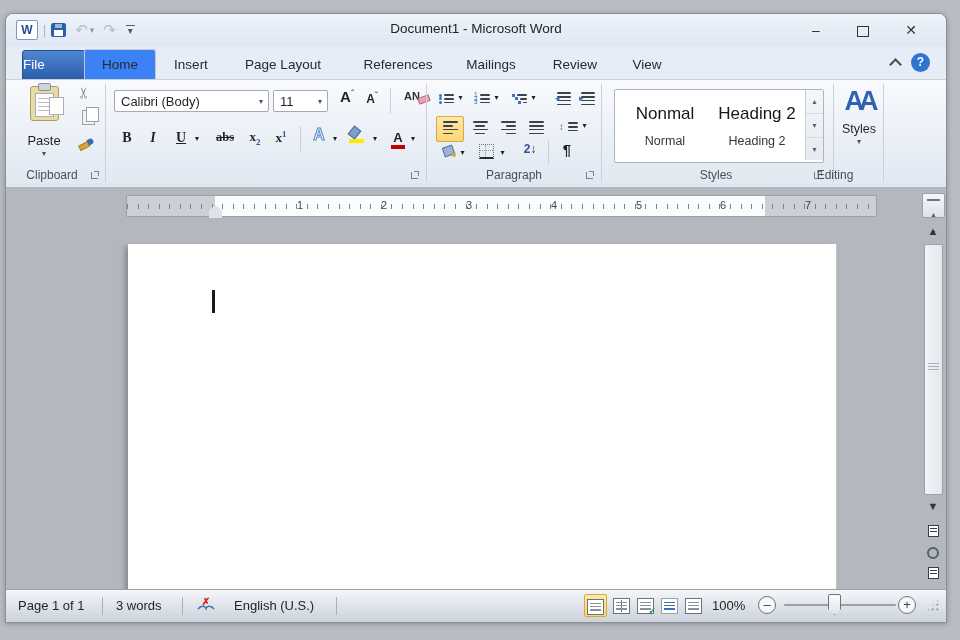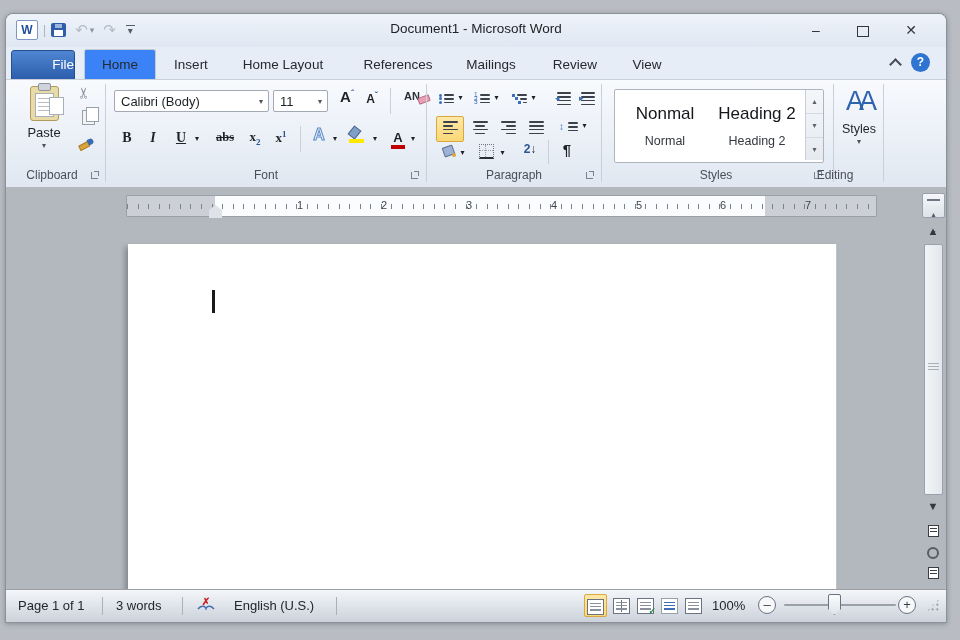--- a/index.html
+++ b/index.html
@@ -17,21 +17,21 @@
   .qbtn{color:#b4bac3;font-size:15px;line-height:14px;margin-left:9px}
   .qdd{color:#8f959e;font-size:9px;margin-left:2px}
   .qatmenu{margin-left:10px;color:#555c66;font-size:10px;line-height:8px;text-align:center}
   .qatmenu i{display:block;width:9px;height:1.5px;background:#555c66;margin:0 auto 1px}
   #title{position:absolute;top:7px;left:0;width:100%;text-align:center;font-size:13.5px;color:#1c1f24}
   .winctl{position:absolute;top:5px;width:30px;height:22px;text-align:center;color:#33373d;font-size:14px;line-height:22px}
   .maxbox{display:inline-block;width:10px;height:9px;border:1.5px solid #33373d;vertical-align:middle}
 
   
   #tabrow{position:absolute;left:0;top:33px;width:100%;height:32px}
-  .filetab{position:absolute;left:5px;top:3px;width:62px;height:29px;background:linear-gradient(#4f86d2,#2a5caa);border:1px solid #24508f;border-radius:3px 3px 0 0;color:#fff;text-align:right;line-height:27px;font-size:13.5px}
+  .filetab{position:absolute;left:16px;top:3px;width:62px;height:29px;background:linear-gradient(#4f86d2,#2a5caa);border:1px solid #24508f;border-radius:3px 3px 0 0;color:#fff;text-align:left;line-height:27px;font-size:13.5px}
   .tab{position:absolute;top:3px;height:29px;line-height:29px;font-size:13.5px;color:#262a30;text-align:center}
   .tab.active{background:#3b82f6;border:1px solid #c3cad4;border-bottom:none;border-radius:2.5px 2.5px 0 0;top:2px;height:31px;line-height:29px}
   .ribcollapse{position:absolute;right:44px;top:9px;width:14px;height:14px}
   .ribcollapse i{display:block;width:7px;height:7px;border-top:2px solid #454b54;border-left:2px solid #454b54;transform:rotate(45deg);margin:4px auto 0}
   .helpbtn{position:absolute;right:16px;top:6px;width:19px;height:19px;border-radius:50%;background:radial-gradient(circle at 35% 30%,#5d9bе2,#2f74d0 60%,#1e5cb0);background-color:#2f74d0;color:#fff;font-weight:bold;font-size:12px;text-align:center;line-height:19px}
 
   
   #ribbon{position:absolute;left:0;top:65px;width:100%;height:108px;background:linear-gradient(#f8fafd,#e7edf5 70%,#e0e7f0);border-top:1px solid #c9d0da;border-bottom:1px solid #9aa0a8}
   .gsep{position:absolute;top:4px;width:1px;height:98px;background:#c9d0da}
   .glabel{position:absolute;top:88px;font-size:12px;color:#494f59;text-align:center}
@@ -102,21 +102,21 @@
   .sorticon{font-size:12px;color:#2f5496;font-weight:bold}
   .sorticon em{font-style:normal;color:#2b2f35}
 
   
   .gallery{position:absolute;left:608px;top:9px;width:208px;height:72px;background:#fff;border:1px solid #aeb5c0;border-radius:2px}
   .stile{position:absolute;top:6px;width:84px;height:58px;text-align:center}
   .stile .prev{font-size:17px;color:#14171c;margin-top:8px}
   .stile .nm{font-size:12.5px;color:#33383f;margin-top:10px}
   .gscroll{position:absolute;right:0;top:0;width:17px;height:70px;border-left:1px solid #c9cfd8;background:linear-gradient(#f4f6f9,#e6eaf0)}
   .gscroll span{display:block;height:23px;text-align:center;font-size:8px;color:#5a616b;line-height:23px;border-bottom:1px solid #d4dae2}
-  .bigAA{font-size:27px;font-weight:normal;color:#2e63b0;letter-spacing:-5px;line-height:30px}
+  .bigAA{font-size:27px;font-weight:bold;color:#2e63b0;letter-spacing:-5px;line-height:30px}
 
   
   #docarea{position:absolute;left:0;top:173px;width:100%;height:402px;background:#b3b7be;overflow:hidden}
   #ruler{position:absolute;left:120px;top:8px;width:751px;height:22px;background:#fbfcfd;border:1px solid #9aa0a8;border-radius:1px;box-sizing:border-box}
   .rdark{position:absolute;top:0;height:100%;background:#ccd0d6}
   .ticks{position:absolute;left:0;top:8px;height:5px;width:100%;background:repeating-linear-gradient(to right,#79818c 0 1px,transparent 1px 10.58px)}
   .rnum{position:absolute;top:3px;transform:translateX(-50%);font-size:11px;color:#3f4550;background:transparent}
   .indentmark{position:absolute;width:13px;height:13px;background:#dfe3e9;clip-path:polygon(50% 0,100% 38%,100% 100%,0 100%,0 38%);filter:drop-shadow(0 0 0.6px #6b7280)}
   #page{position:absolute;left:122px;top:57px;width:708px;height:352px;background:#fff;box-shadow:-3px 3px 5px rgba(75,80,92,.45),1px 1px 0 #c6cad0}
   #cursor{position:absolute;left:84px;top:46px;width:2.5px;height:23px;background:#17191d}
@@ -168,39 +168,39 @@
     <div id="title">Document1 - Microsoft Word</div>
     <div class="winctl" style="right:115px">–</div>
     <div class="winctl" style="right:68px"><span class="maxbox"></span></div>
     <div class="winctl" style="right:20px">✕</div>
   </div>
 
   <div id="tabrow">
     <div class="filetab">File</div>
     <div class="tab active" style="left:78px;width:70px">Home</div>
     <div class="tab" style="left:155px;width:60px">Insert</div>
-    <div class="tab" style="left:228px;width:98px">Home Layout</div>
+    <div class="tab" style="left:228px;width:98px">Page Layout</div>
     <div class="tab" style="left:348px;width:88px">References</div>
     <div class="tab" style="left:450px;width:70px">Mailings</div>
     <div class="tab" style="left:538px;width:62px">Review</div>
     <div class="tab" style="left:615px;width:52px">View</div>
     <div class="ribcollapse">
         <i></i>
       </div>
     <div class="helpbtn">?</div>
   </div>
 
   <div id="ribbon">
 
     <div class="tbtn" style="left:14px;top:6px;width:48px">
       <div class="clipbrd" style="margin:0 auto">
           <span class="pg"></span>
           <span class="pg2"></span>
         </div>
-      <div style="font-size:13px;margin-top:4px">Paste</div>
+      <div style="font-size:13px;margin-top:12px">Paste</div>
       <div class="dd" style="margin-top:2px">▾</div>
     </div>
     <div class="tbtn" style="left:66px;top:4px;width:24px;height:22px"><span class="cuticon">✂</span></div>
     <div class="tbtn" style="left:70px;top:30px;width:24px;height:20px"><span class="copyicon" style="display:inline-block"></span></div>
     <div class="tbtn" style="left:68px;top:56px;width:24px;height:20px"><span class="painticon" style="display:inline-block"></span></div>
     <div class="glabel" style="left:8px;width:76px">Clipboard</div>
     <div class="launch" style="left:85px"></div>
     <div class="gsep" style="left:99px"></div>
 
     <div class="combo" style="left:108px;top:10px;width:155px">
@@ -223,21 +223,20 @@
     <div class="tbtn" style="left:204px;top:50px;width:30px;font-size:12.5px;font-weight:bold;text-decoration:line-through;font-family:'Liberation Serif',serif">abs</div>
     <div class="tbtn fx" style="left:238px;top:49px;width:22px;font-size:13px;font-weight:bold;font-family:'Liberation Serif',serif"><span>x</span><sub>2</sub></div>
     <div class="tbtn fx" style="left:264px;top:49px;width:22px;font-size:13px;font-weight:bold;font-family:'Liberation Serif',serif"><span>x</span><sup>1</sup></div>
     <div class="gsep" style="left:294px;top:46px;height:26px"></div>
     <div class="tbtn effectsA" style="left:302px;top:46px;width:22px">A</div>
     <div class="tbtn dd" style="left:324px;top:55px;width:10px">▾</div>
     <div class="tbtn" style="left:340px;top:46px;width:22px"><span class="hl"></span></div>
     <div class="tbtn dd" style="left:364px;top:55px;width:10px">▾</div>
     <div class="tbtn" style="left:382px;top:48px;width:20px"><span class="fc"><span>A</span></span></div>
     <div class="tbtn dd" style="left:402px;top:55px;width:10px">▾</div>
-    <div class="glabel" style="left:100px;width:320px">Font</div>
     <div class="launch" style="left:405px"></div>
     <div class="gsep" style="left:420px"></div>
 
     <div class="tbtn" style="left:430px;top:8px;width:20px"><span class="lic blt"><b></b><b></b><b></b></span></div>
     <div class="tbtn dd" style="left:450px;top:14px;width:9px">▾</div>
     <div class="tbtn" style="left:466px;top:8px;width:20px"><span class="lic num"><b></b><b></b><b></b></span></div>
     <div class="tbtn dd" style="left:486px;top:14px;width:9px">▾</div>
     <div class="tbtn" style="left:503px;top:8px;width:20px"><span class="lic ml"><b></b><b></b><b></b></span></div>
     <div class="tbtn dd" style="left:523px;top:14px;width:9px">▾</div>
     <div class="tbtn" style="left:548px;top:8px;width:20px"><span class="lic ind dec"><b></b><b></b><b></b><b></b></span></div>

